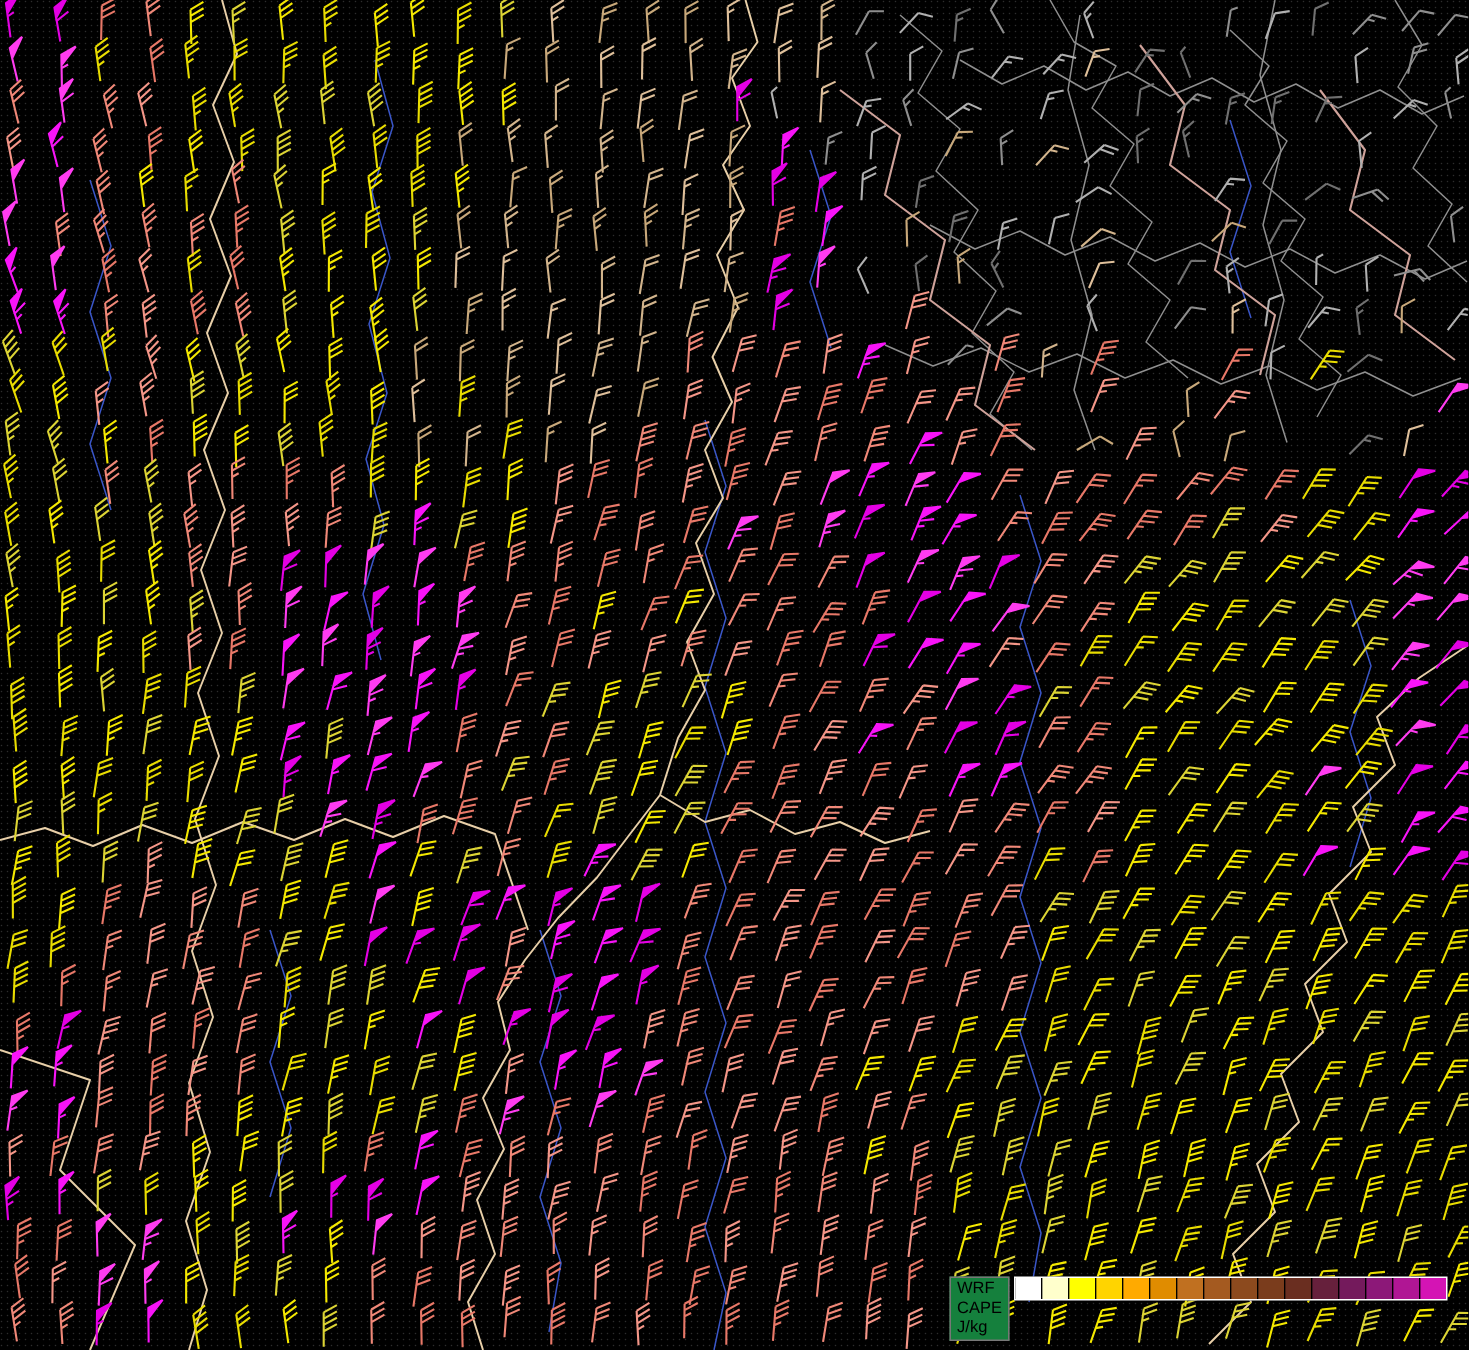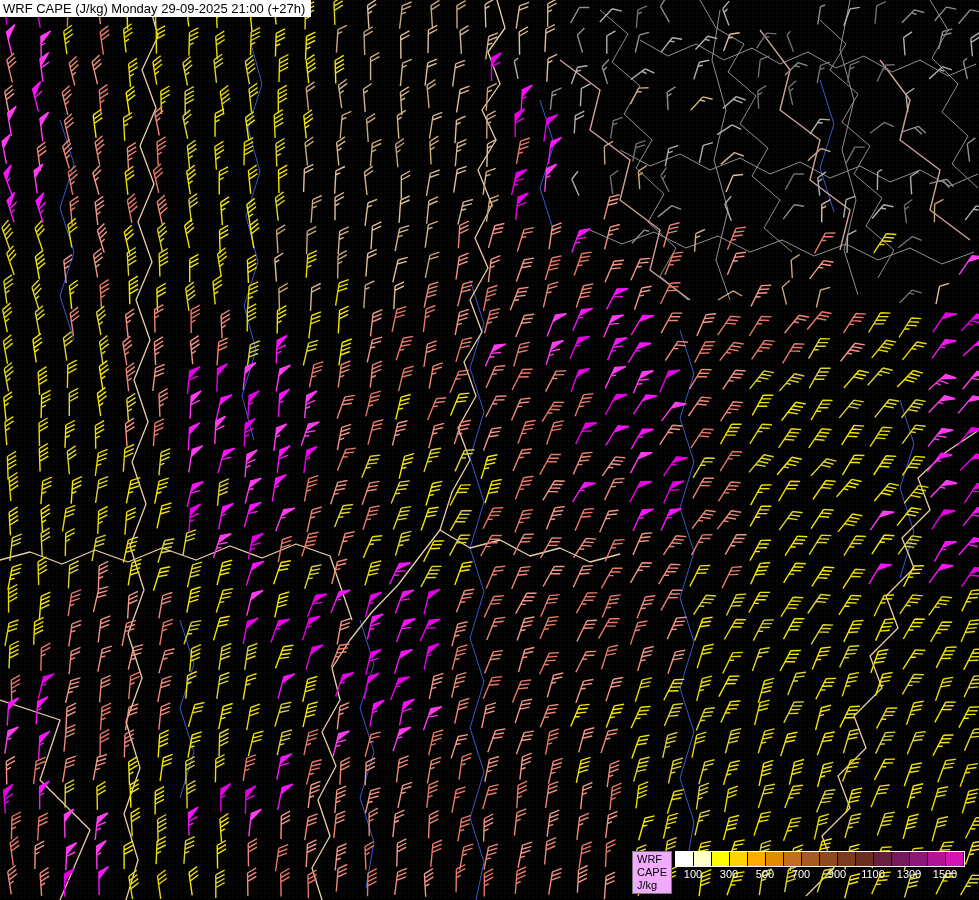--- a/index.html
+++ b/index.html
@@ -2,21 +2,21 @@
 <html><head>
 <meta charset="utf-8">
 <style>
   html,body{margin:0;padding:0;background:#000;}
   #root{position:relative;width:979px;height:900px;overflow:hidden;background:#000;font-family:"Liberation Sans",sans-serif;}
   #map-svg{position:absolute;top:0;left:0;display:block;}
   .title-strip{position:absolute;left:0;background:#ffffff;color:#000;font-size:13px;line-height:17px;height:17px;padding:0 6px 0 3px;white-space:nowrap;z-index:6;}
   #title1{top:0;}
   #title2{top:17px;}
   .legend{position:absolute;right:14px;bottom:6px;display:flex;align-items:flex-start;gap:3px;z-index:6;}
-  .legend-label{background:#f0abfc;border:1px solid #777;color:#000;font-size:11px;line-height:13px;padding:1px 4px;}
+  .legend-label{background:#15803d;border:1px solid #777;color:#000;font-size:11px;line-height:13px;padding:1px 4px;}
   .legend-right{display:flex;flex-direction:column;}
   .colorbar{display:flex;border:1px solid #ffffff;background:#000;}
   .colorbar .cell{width:17px;height:14px;border-right:1px solid #000;}
   .colorbar .cell:last-child{border-right:none;}
   .ticks{position:relative;height:14px;margin-top:1px;width:290px;}
   .ticks span{position:absolute;top:0;transform:translateX(-50%);color:#fff;font-size:11px;line-height:13px;}
 </style>
 </head>
 <body>
 
@@ -1066,21 +1066,20 @@
         <path d="M784.7,892.2L788.5,869.5M788.5,869.5L797.9,866.2M787.8,873.6L797.2,870.3M787.1,877.8L796.5,874.5M786.4,881.9L795.8,878.6" stroke="#dcd434" fill="#dcd434" stroke-width="1.4"></path>
         <path d="M817.3,892.4L824.2,870.5M824.2,870.5L834.0,868.5M822.9,874.5L832.7,872.5M821.7,878.5L831.5,876.5" stroke="#dcd434" fill="#dcd434" stroke-width="1.4"></path>
         <path d="M844.7,898.3L850.5,876.1M850.5,876.1L860.2,873.7M849.5,880.2L859.2,877.8M848.4,884.2L858.1,881.8" stroke="#f4e800" fill="#f4e800" stroke-width="1.4"></path>
         <path d="M871.7,894.0L881.0,873.0M881.0,873.0L890.9,872.1M879.3,876.8L889.3,875.9M877.6,880.7L887.6,879.8M875.9,884.5L880.9,884.1" stroke="#e8dc00" fill="#e8dc00" stroke-width="1.4"></path>
         <path d="M904.6,897.5L910.9,875.4M910.9,875.4L920.6,873.1M909.7,879.4L919.5,877.2M908.6,883.5L918.3,881.2M907.4,887.5L917.2,885.3" stroke="#dcd434" fill="#dcd434" stroke-width="1.4"></path>
         <path d="M936.0,894.2L946.2,873.6M946.2,873.6L956.1,873.1M944.3,877.3L954.3,876.9M942.5,881.1L947.5,880.9" stroke="#f4e800" fill="#f4e800" stroke-width="1.4"></path>
         <path d="M960.6,895.2L972.0,875.2M972.0,875.2L982.0,875.4M970.0,878.9L980.0,879.0M967.9,882.5L977.9,882.7M965.8,886.2L970.8,886.2" stroke="#dcd434" fill="#dcd434" stroke-width="1.4"></path>
       </g>
   </svg>
 
-  <div id="title1" class="title-strip">WRF CAPE (J/kg) Monday 29-09-2025 21:00 (+27h)</div>
 
   <div class="legend">
     <div class="legend-label">
       <div>WRF</div>
       <div>CAPE</div>
       <div>J/kg</div>
     </div>
     <div class="legend-right">
       <div class="colorbar" id="colorbar">
           <div class="cell" style="background: rgb(255, 255, 255);"></div>
@@ -1093,26 +1092,16 @@
           <div class="cell" style="background: rgb(164, 90, 32);"></div>
           <div class="cell" style="background: rgb(140, 74, 30);"></div>
           <div class="cell" style="background: rgb(122, 60, 28);"></div>
           <div class="cell" style="background: rgb(106, 46, 32);"></div>
           <div class="cell" style="background: rgb(102, 32, 60);"></div>
           <div class="cell" style="background: rgb(116, 26, 92);"></div>
           <div class="cell" style="background: rgb(140, 24, 120);"></div>
           <div class="cell" style="background: rgb(176, 22, 148);"></div>
           <div class="cell" style="background: rgb(212, 20, 180);"></div>
         </div>
-      <div class="ticks" id="ticks">
-          <span style="left: 18px;">100</span>
-          <span style="left: 54px;">300</span>
-          <span style="left: 90px;">500</span>
-          <span style="left: 126px;">700</span>
-          <span style="left: 162px;">900</span>
-          <span style="left: 198px;">1100</span>
-          <span style="left: 234px;">1300</span>
-          <span style="left: 270px;">1500</span>
-        </div>
     </div>
   </div>
 
 </div>
 
 </body></html>

